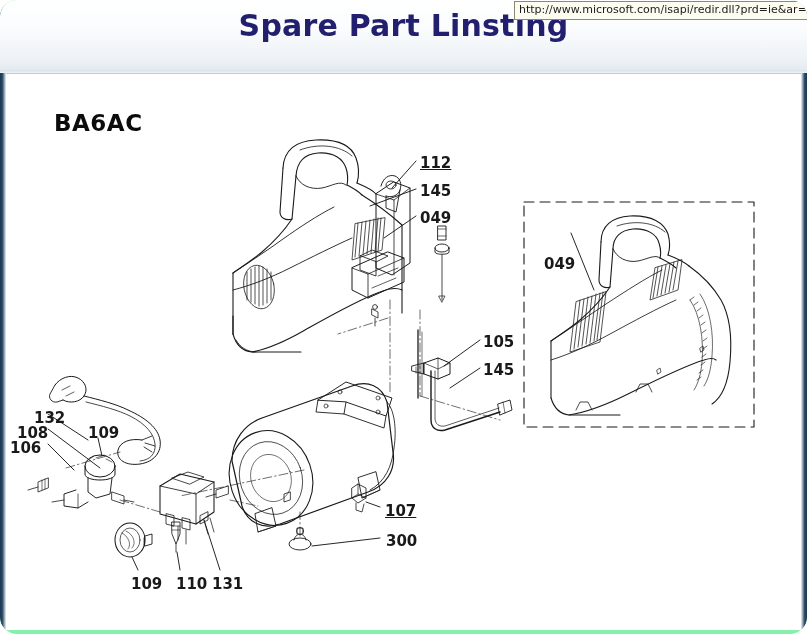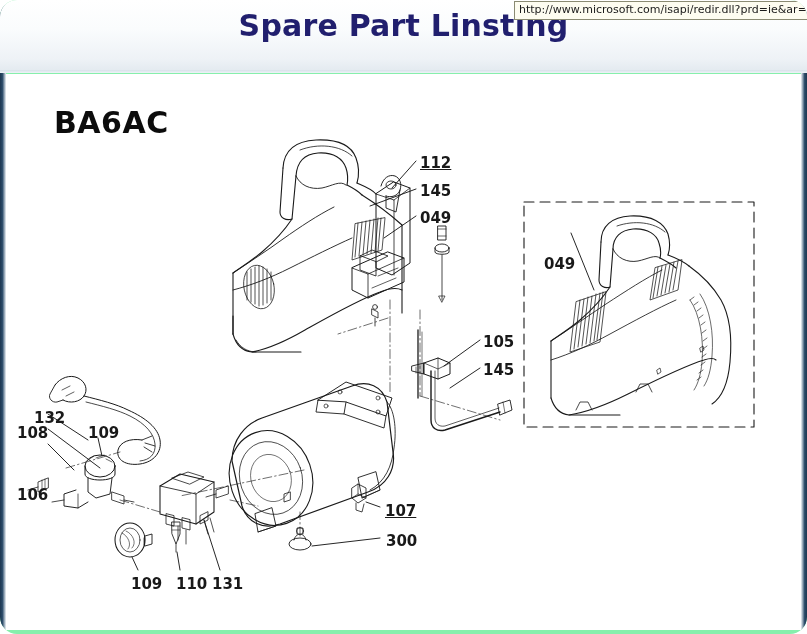--- a/index.html
+++ b/index.html
@@ -98,21 +98,21 @@
     width: 5px; height: 556px;
     background: linear-gradient(to right, #dfe7ee, #ffffff);
   }
   svg.art { position: absolute; left: 0; top: 0; }
 
   
   .model-codes {
     position: absolute;
     left: 54px;
     top: 108px;
-    font-size: 30px;
+    font-size: 23px;
     font-weight: bold;
     line-height: 30px;
     color: #0c0c0c;
     letter-spacing: 0.5px;
     font-family: "DejaVu Sans", "Liberation Sans", sans-serif;
   }
   .model-codes div { white-space: nowrap; }
 
   
   .callout {
@@ -441,21 +441,21 @@
   </div>
 
   <div id="callout-layer">
       <div class="callout" style="left: 420px; top: 154px; text-decoration: underline;">112</div>
       <div class="callout" style="left: 420px; top: 182px;">145</div>
       <div class="callout" style="left: 420px; top: 209px;">049</div>
       <div class="callout" style="left: 483px; top: 333px;">105</div>
       <div class="callout" style="left: 483px; top: 361px;">145</div>
       <div class="callout" style="left: 17px; top: 409px; margin-left: 17px;">132</div>
       <div class="callout" style="left: 17px; top: 424px;">108</div>
-      <div class="callout" style="left: 17px; top: 439px; margin-top: 47px;">106</div>
+      <div class="callout" style="left: 10px; top: 439px;">106</div>
       <div class="callout" style="left: 88px; top: 424px;">109</div>
       <div class="callout" style="left: 385px; top: 502px; text-decoration: underline;">107</div>
       <div class="callout" style="left: 386px; top: 532px;">300</div>
       <div class="callout" style="left: 131px; top: 575px;">109</div>
       <div class="callout" style="left: 176px; top: 575px; text-align: center;">110</div>
       <div class="callout" style="left: 212px; top: 575px;">131</div>
     </div>
 
   <div class="callout" style="left:544px; top:255px;">049</div>
 

